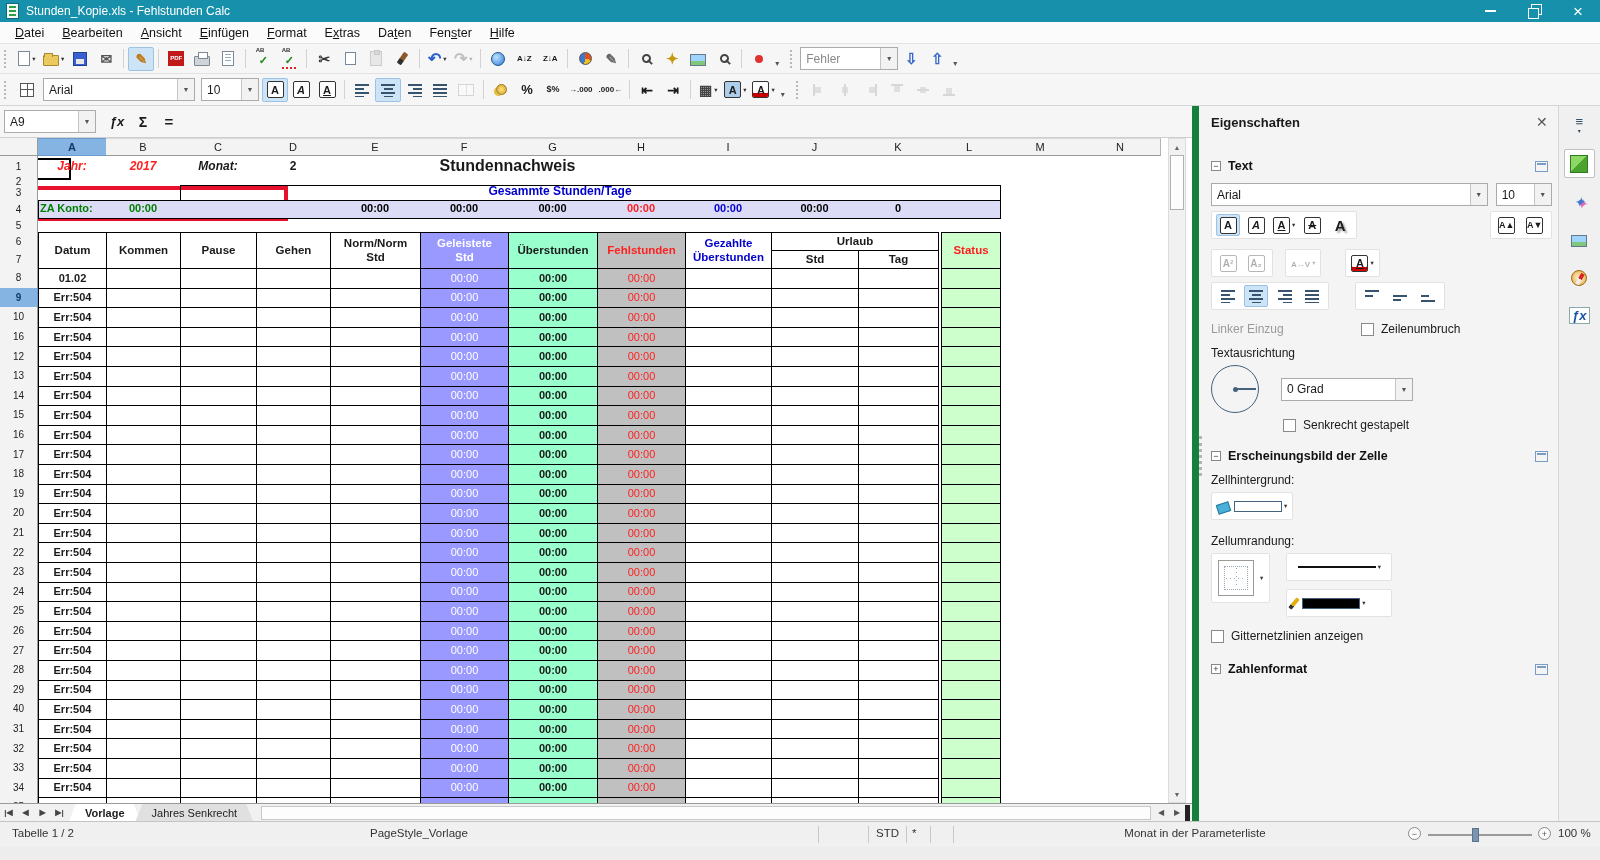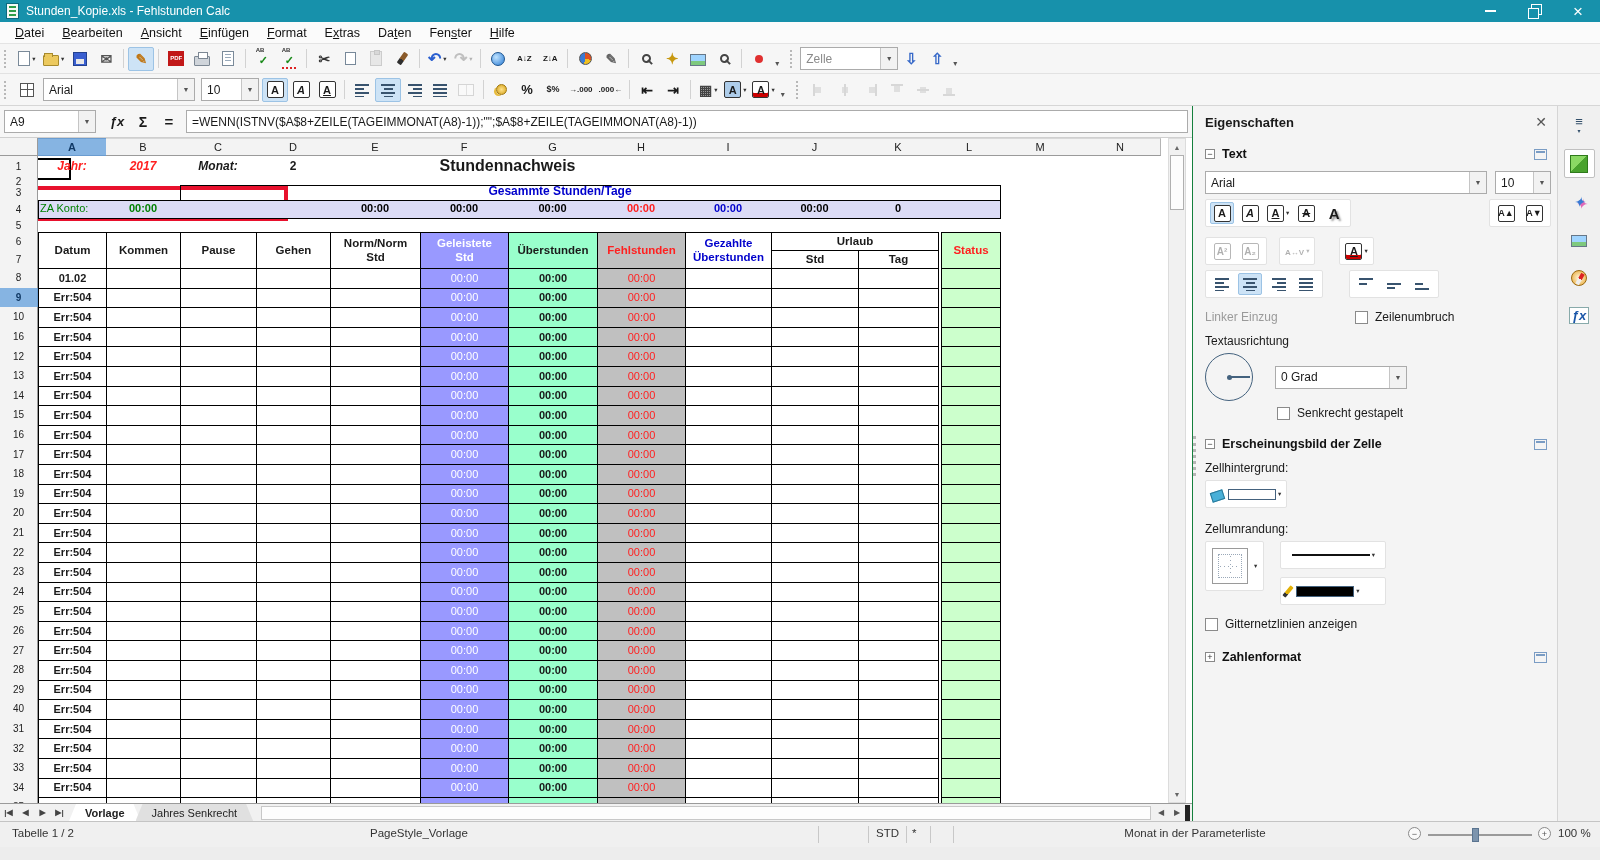--- a/index.html
+++ b/index.html
@@ -124,29 +124,29 @@
 .hsb{width:16px;height:16px;display:flex;align-items:center;justify-content:center;font-size:8px;color:#555}
 #hsplit{width:5px;height:16px;background:#222;margin-right:2px}
 #statusbar{position:absolute;left:0;top:821px;width:1600px;height:26px;background:#f0f0f0;border-top:1px solid #c4c4c4;font-size:11.5px;color:#333}
 #statusbar span{position:absolute;top:5px}
 .ssep{position:absolute;top:4px;width:1px;height:17px;background:#c8c8c8}
 #bstrip{position:absolute;left:0;top:847px;width:1600px;height:13px;background:#ededed}
 
 .zbtn{position:absolute;top:6px;width:13px;height:13px;border:1px solid #8a8a8a;border-radius:50%;display:flex;align-items:center;justify-content:center;font-size:9px;color:#555;background:#fafafa}
 #ztrack{position:absolute;top:12px;left:1428px;width:104px;height:2px;background:#9a9a9a}
 
-#sidebar{position:absolute;left:1192px;top:106px;width:408px;height:715px;background:#f4f4f4;border-left:1px solid #15803d;display:flex}
+#sidebar{position:absolute;left:1192px;top:106px;width:408px;height:715px;background:#f4f4f4;border-left:7px solid #15803d;display:flex}
 #deck{width:364px;padding:0 6px 0 12px;position:relative}
 #sbtabs{width:43px;border-left:1px solid #d5d5d5;background:#f0f0f0;display:flex;flex-direction:column;align-items:center;padding-top:5px;gap:9px}
 .sbt{width:31px;height:29px;display:flex;align-items:center;justify-content:center}
 .sbt.active{background:#fff;border:1px solid #c0c0c0;border-radius:2px}
 .deck-head{display:flex;align-items:center;height:32px}
 .deck-head .t{font-weight:bold;font-size:13px}
 .xclose{margin-left:auto;font-size:14px;color:#555;padding:0 4px}
-.sec-h{display:flex;align-items:center;height:24px;margin-top:4px}
+.sec-h{display:flex;align-items:center;height:24px;margin-top:16px}
 .sec-h .t{font-weight:bold;font-size:12.5px;color:#111}
 .exp{width:10px;height:10px;border:1px solid #888;background:#fff;display:inline-flex;align-items:center;justify-content:center;font-size:9px;line-height:1;margin-right:7px;color:#333}
 .exp.minus::before{content:"−"}
 .exp.plus::before{content:"+"}
 .launch{width:13px;height:11px;border:1px solid #7a9cc4;position:relative;margin-left:auto;margin-right:4px}
 .launch::before{content:"";position:absolute;top:1px;left:1px;right:1px;height:2px;background:#7a9cc4}
 .srow{display:flex;align-items:center;margin:5px 0}
 .bgrp{display:flex;align-items:center;background:#fff;border:1px solid #e2e2e2;border-radius:2px;padding:2px 4px;gap:4px}
 .sbtn{min-width:24px;height:22px;display:flex;align-items:center;justify-content:center;border:1px solid transparent;border-radius:2px}
 .sbtn.active{background:#cde3f6;border-color:#9cc3e5}
@@ -334,21 +334,21 @@
     </span>
     <span class="tsep"></span>
     <span class="tbtn">
       <span style="display:inline-flex;align-items:center">
         <i class="sh shlife"></i>
       </span>
     </span>
     <span class="ovf">▾</span>
     <span class="grip"></span>
     <span class="combo" style="width: 98px;">
-      <span class="ctext ph">Zelle</span>
+      <span class="ctext ph">Fehler</span>
       <span class="carr">▼</span>
     </span>
     <span class="tbtn">
       <span style="display:inline-flex;align-items:center">
         <b class="g" style="color:#3668c8;font-size:15px">⇩</b>
       </span>
     </span>
     <span class="tbtn">
       <span style="display:inline-flex;align-items:center">
         <b class="g" style="color:#3668c8;font-size:15px">⇧</b>
@@ -517,21 +517,20 @@
         <span style="display:inline-flex;align-items:center">
           <b class="g" style="font-size:14px">Σ</b>
         </span>
       </span>
       <span class="tbtn">
         <span style="display:inline-flex;align-items:center">
           <b class="g" style="font-size:15px">=</b>
         </span>
       </span>
     </span>
-  <span id="finput">=WENN(ISTNV($A$8+ZEILE(TAGEIMMONAT(A8)-1));"";$A$8+ZEILE(TAGEIMMONAT(A8)-1))</span>
 </div>
 
 <div id="grid">
     <div class="corner" style="left: 0px; top: 0px; width: 38px; height: 18px;"></div>
     <div class="ch hsel" style="left: 38px; top: 0px; width: 69px; height: 18px;">A</div>
     <div class="ch" style="left: 106px; top: 0px; width: 75px; height: 18px;">B</div>
     <div class="ch" style="left: 180px; top: 0px; width: 77px; height: 18px;">C</div>
     <div class="ch" style="left: 256px; top: 0px; width: 75px; height: 18px;">D</div>
     <div class="ch" style="left: 330px; top: 0px; width: 91px; height: 18px;">E</div>
     <div class="ch" style="left: 420px; top: 0px; width: 89px; height: 18px;">F</div>
@@ -579,21 +578,21 @@
     <div class="rh" style="left: 0px; top: 639.6px; width: 38px; height: 20.6px;">34</div>
     <div class="rh" style="left: 0px; top: 659.2px; width: 38px; height: 20.6px;">35</div>
     <div class="c" style="left: 38px; top: 18px; width: 68px; height: 21px; color: rgb(255, 32, 32); font-weight: bold; font-style: italic; font-size: 12px;">Jahr:</div>
     <div class="c" style="left: 106px; top: 18px; width: 74px; height: 21px; color: rgb(255, 32, 32); font-weight: bold; font-style: italic; font-size: 12px;">2017</div>
     <div class="c" style="left: 180px; top: 18px; width: 76px; height: 21px; font-weight: bold; font-style: italic; font-size: 12px;">Monat:</div>
     <div class="c" style="left: 256px; top: 18px; width: 74px; height: 21px; font-weight: bold; font-size: 12px;">2</div>
     <div class="c" style="left: 330px; top: 16px; width: 355px; height: 24px; font-weight: bold; font-size: 16px;">Stundennachweis</div>
     <div class="c" style="left: 180px; top: 47px; width: 821px; height: 33px; border: 1px solid rgb(0, 0, 0);"></div>
     <div class="c" style="left: 38px; top: 62px; width: 963px; height: 19px; background: rgb(220, 220, 246); border: 1px solid rgb(0, 0, 0);"></div>
     <div class="c" style="left: 420px; top: 46px; width: 280px; height: 15px; color: rgb(0, 0, 204); font-weight: bold; font-size: 12px;">Gesammte Stunden/Tage</div>
-    <div class="c" style="left: 40px; top: 62px; width: 66px; height: 18px; color: rgb(0, 128, 0); font-weight: normal; justify-content: flex-start;">ZA Konto:</div>
+    <div class="c" style="left: 40px; top: 62px; width: 66px; height: 18px; color: rgb(0, 128, 0); font-weight: bold; justify-content: flex-start;">ZA Konto:</div>
     <div class="c" style="left: 106px; top: 62px; width: 74px; height: 18px; color: rgb(0, 128, 0); font-weight: bold;">00:00</div>
     <div class="c" style="left: 330px; top: 62px; width: 90px; height: 18px; font-weight: bold; color: rgb(0, 0, 0);">00:00</div>
     <div class="c" style="left: 420px; top: 62px; width: 88px; height: 18px; font-weight: bold; color: rgb(0, 0, 0);">00:00</div>
     <div class="c" style="left: 508px; top: 62px; width: 89px; height: 18px; font-weight: bold; color: rgb(0, 0, 0);">00:00</div>
     <div class="c" style="left: 597px; top: 62px; width: 88px; height: 18px; font-weight: bold; color: rgb(255, 32, 32);">00:00</div>
     <div class="c" style="left: 685px; top: 62px; width: 86px; height: 18px; font-weight: bold; color: rgb(0, 0, 204);">00:00</div>
     <div class="c" style="left: 771px; top: 62px; width: 87px; height: 18px; font-weight: bold; color: rgb(0, 0, 0);">00:00</div>
     <div class="c" style="left: 858px; top: 62px; width: 80px; height: 18px; font-weight: bold; color: rgb(0, 0, 0);">0</div>
     <div style="left: 175px; top: 63px; width: 5px; height: 5px; background: rgb(232, 17, 45);"></div>
     <div style="left: 415px; top: 63px; width: 5px; height: 5px; background: rgb(232, 17, 45);"></div>

